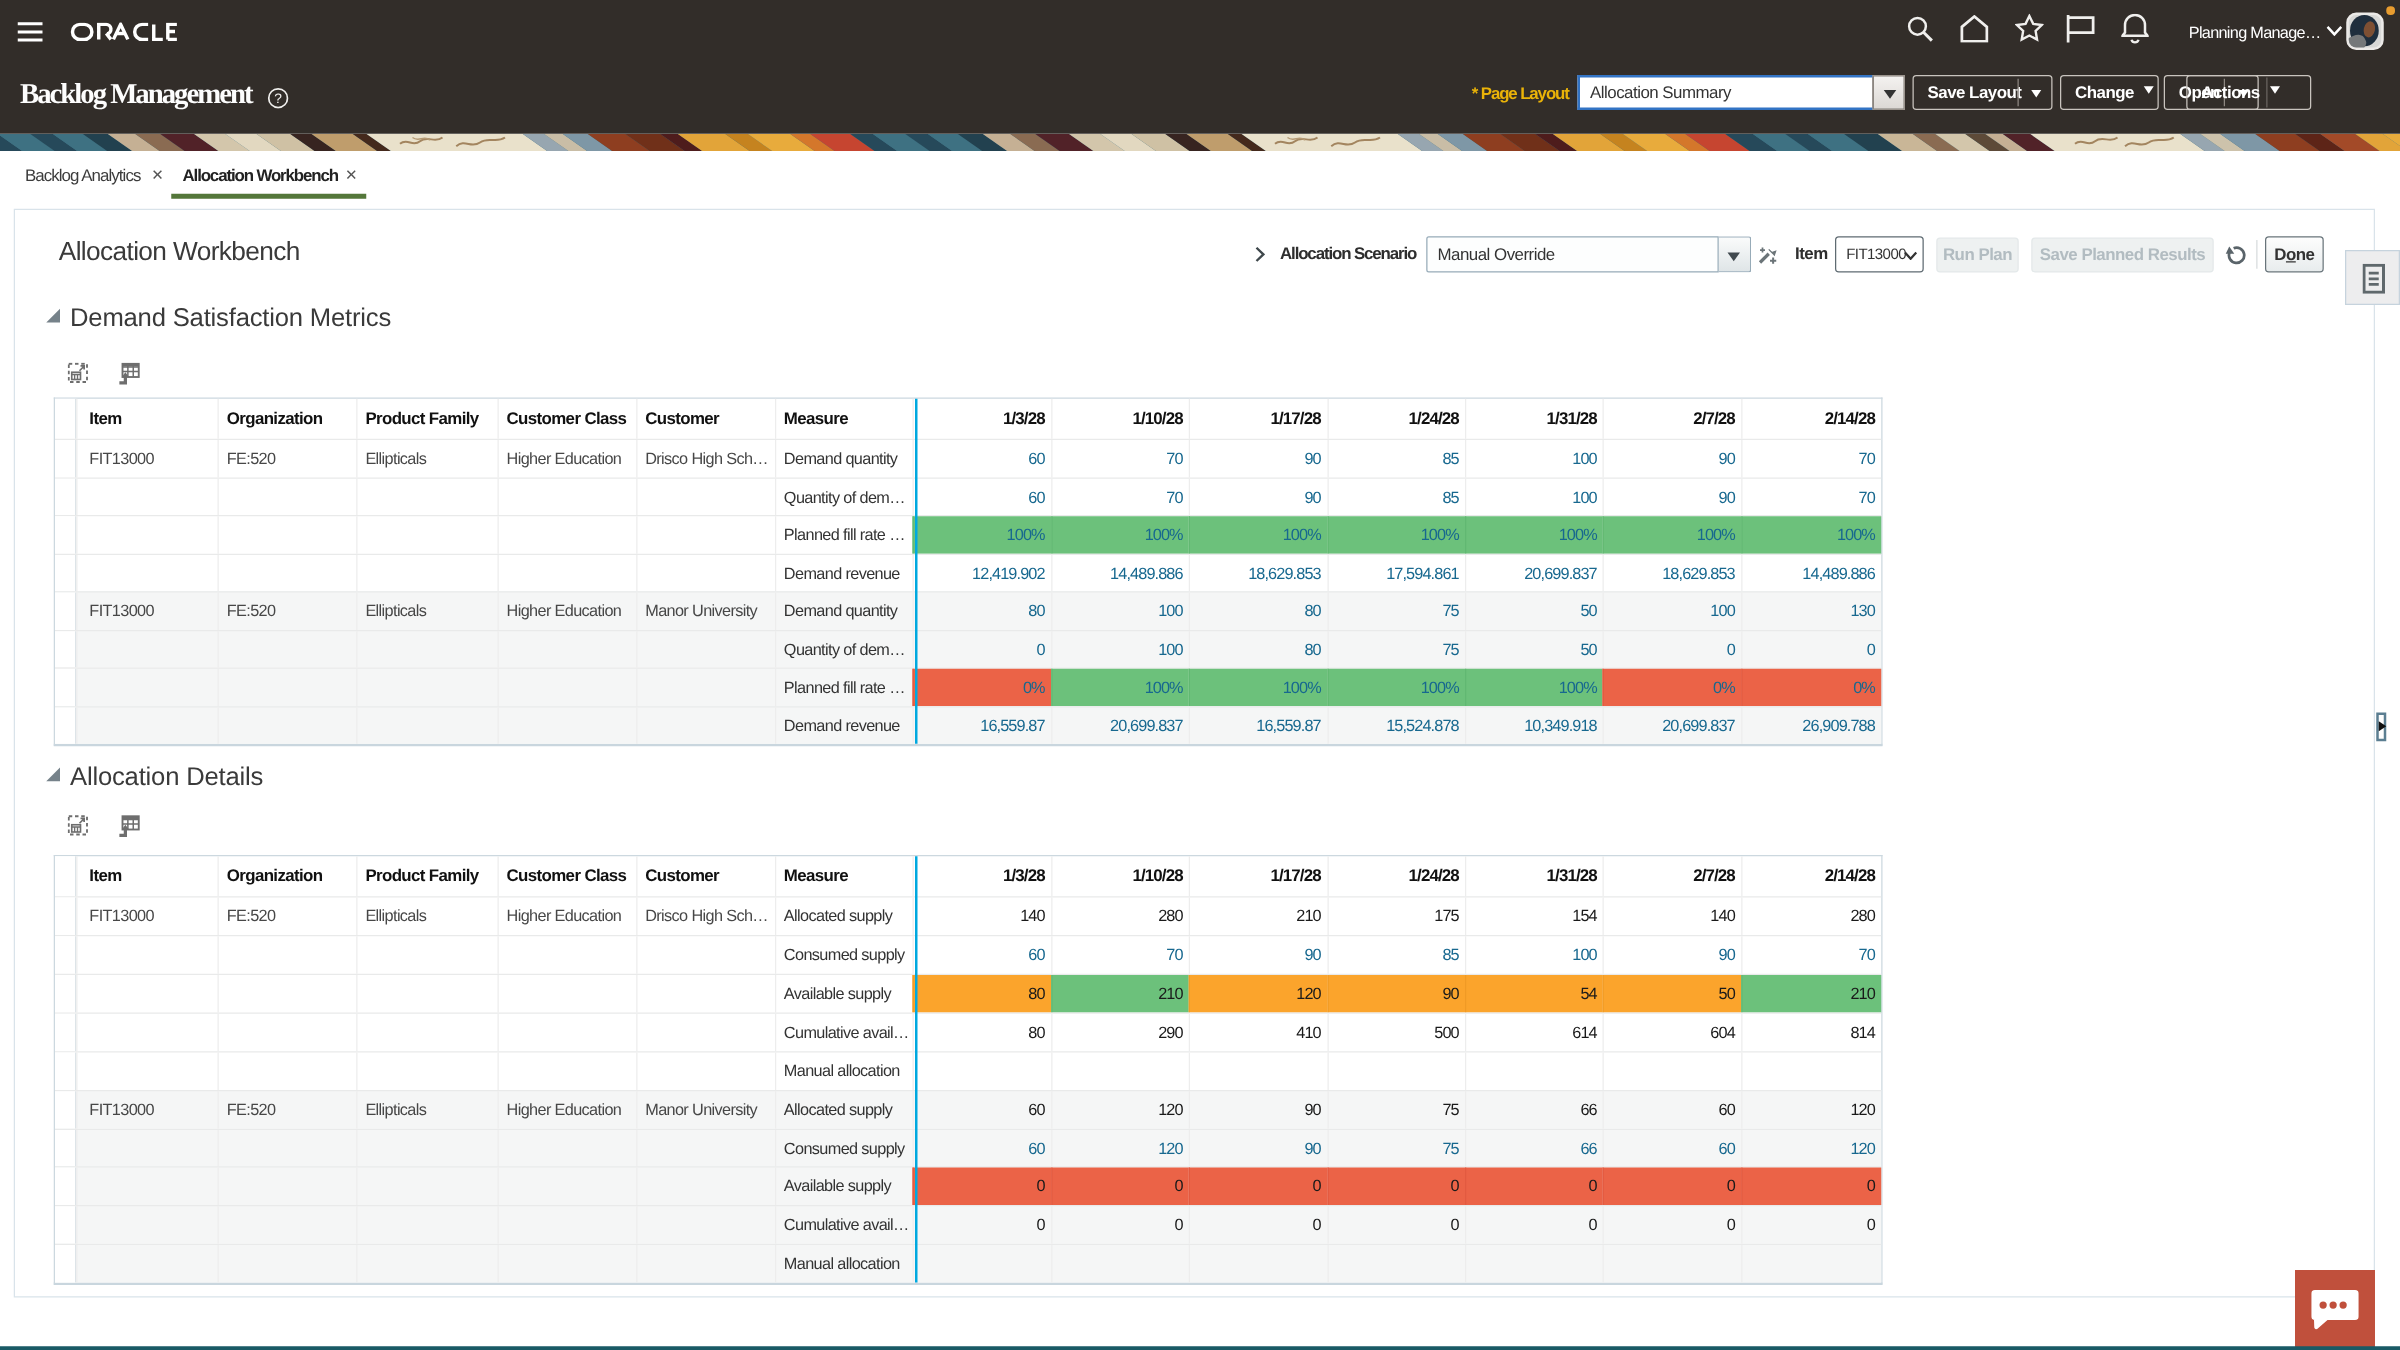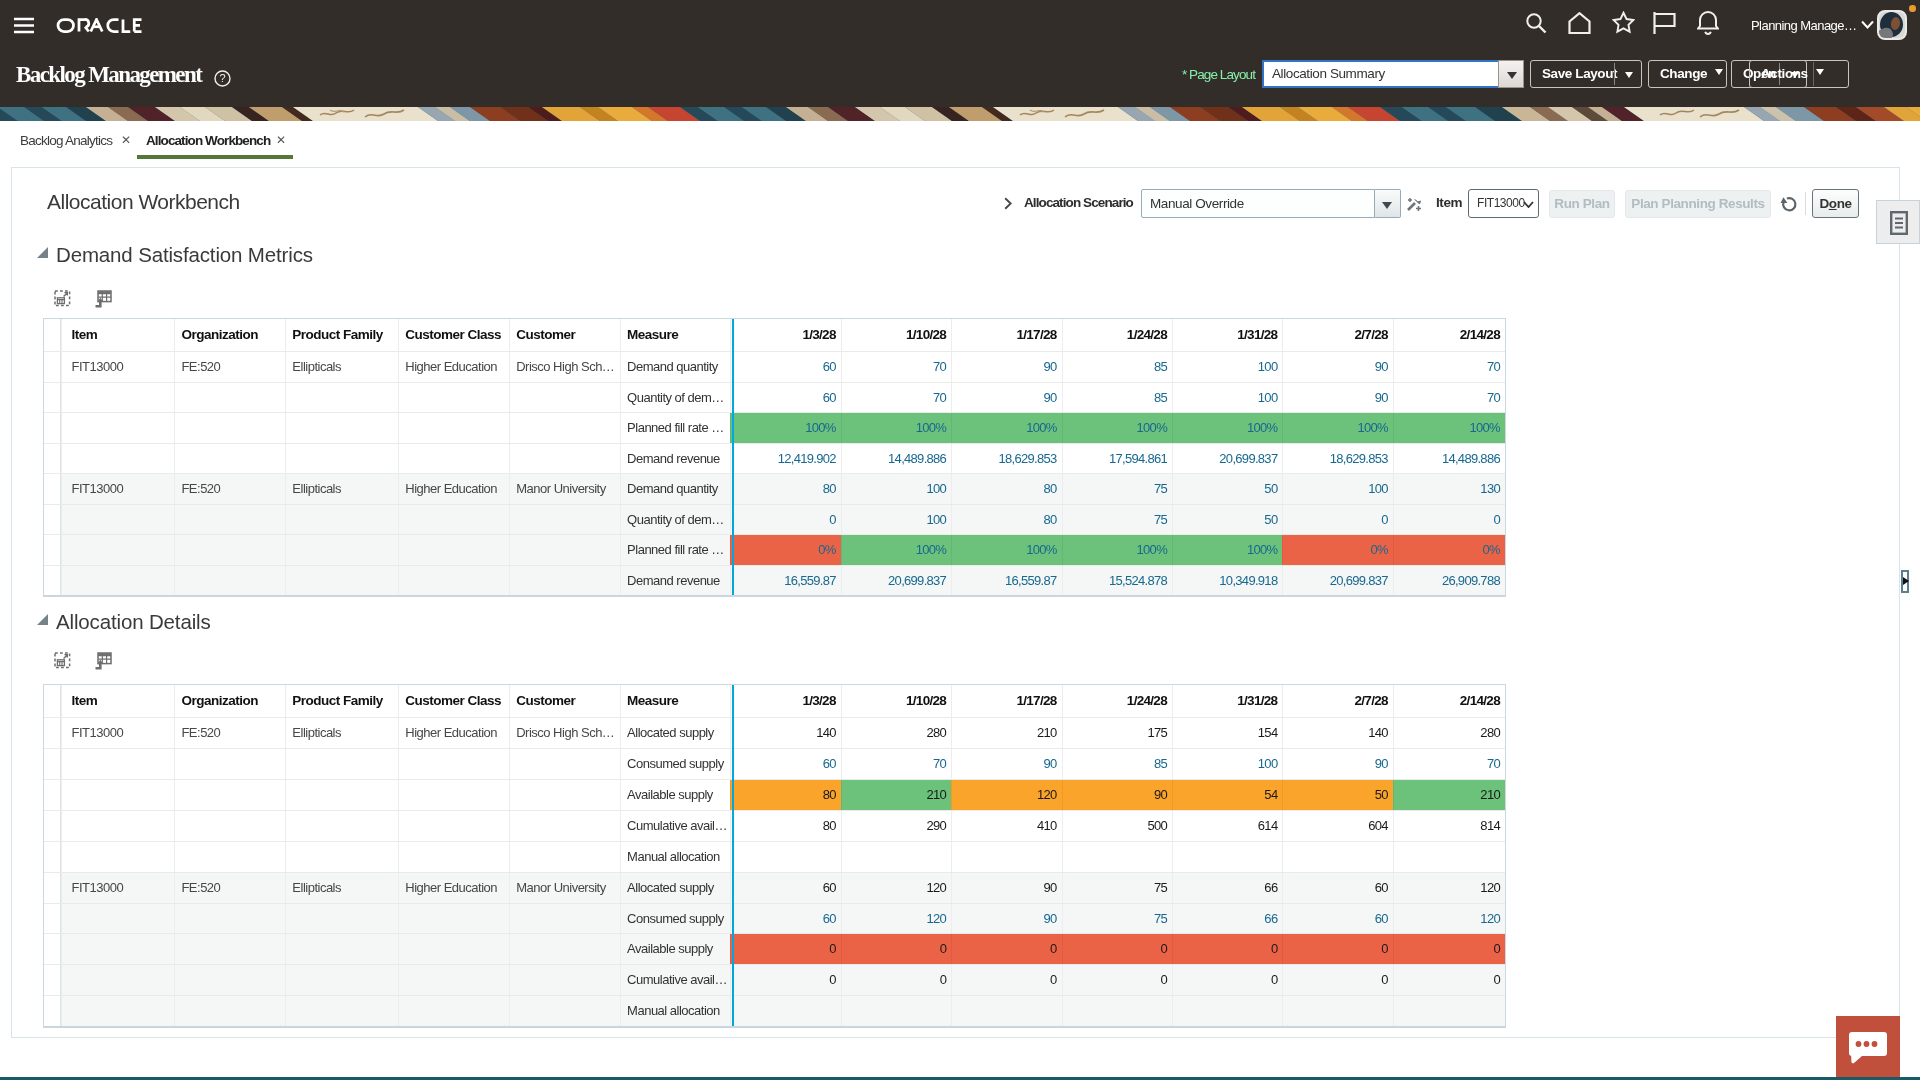--- a/index.html
+++ b/index.html
@@ -5,22 +5,22 @@
   * { margin:0; padding:0; box-sizing:border-box; }
   html,body { width:1920px; height:1080px; overflow:hidden; background:#fff;
     font-family:"Liberation Sans", sans-serif; }
   .abs { position:absolute; }
   
   #header { position:absolute; left:0; top:0; width:1920px; height:107px; background:#322d29; }
   #pmtext { position:absolute; left:1751px; top:18px; width:110px; color:#fff; font-weight:normal;
     font-size:13px; letter-spacing:-0.55px; white-space:nowrap; }
   #bmtitle { position:absolute; left:16px; top:62px; color:#fdfdfd;
     font-family:"Liberation Serif", serif; font-weight:bold; font-size:23px; letter-spacing:-1.6px; }
-  #pl-label { position:absolute; left:1160px; top:67px; width:95px; text-align:right; color:#86efac;
-    font-weight:normal; font-size:13.5px; letter-spacing:-0.9px; white-space:nowrap; }
+  #pl-label { position:absolute; left:1160px; top:67px; width:95px; text-align:right; color:#eab308;
+    font-weight:bold; font-size:13.5px; letter-spacing:-0.9px; white-space:nowrap; }
   #pl-input { position:absolute; left:1262px; top:60px; width:236px; height:28px; background:#fff;
     border:2px solid #3273c4; border-right:none; color:#333; font-size:13.5px; letter-spacing:-0.4px;
     line-height:24px; padding-left:8px; }
   #pl-dd { position:absolute; left:1498px; top:60px; width:26px; height:28px;
     background:linear-gradient(#f4f2f0,#dcd8d4); border:1px solid #9b948d; }
   #pl-dd:after { content:""; position:absolute; left:8px; top:11px; border:5px solid transparent;
     border-top:7px solid #333; }
   .hbtn { position:absolute; top:60px; height:28px; border:1px solid #c9c4be; border-radius:3px;
     color:#fff; font-weight:bold; font-size:13.5px; letter-spacing:-0.4px; line-height:26px;
     text-align:left; padding-left:11px; }
@@ -274,21 +274,21 @@
     <path d="M5 3v4M3 5h4" stroke-width="1.4" fill="none"></path>
   </g>
 </svg>
 <div class="tlabel" style="left:1436px;">Item</div>
 <div id="itemsel">FIT13000
   <svg class="abs" style="right:4px; top:11px;" width="11" height="7" viewBox="0 0 11 7">
     <path d="M1 1l4.5 5L10 1" fill="none" stroke="#333" stroke-width="1.8"></path>
   </svg>
 </div>
 <div class="dbtn" style="left:1549px; width:66px;text-align:center;">Run Plan</div>
-<div class="dbtn" style="left:1625px; width:146px;">Plan Planning Results</div>
+<div class="dbtn" style="left:1625px; width:146px;">Save Planned Results</div>
 <svg class="abs" style="left:1780px; top:195px;" width="18" height="18" viewBox="0 0 18 18">
   <path d="M3.6 7.0 A6.1 6.1 0 1 0 6.9 3.6" fill="none" stroke="#5a646a" stroke-width="2.2"></path>
   <path d="M3.4 2.2 L0.6 8.0 L7.4 8.0 Z" fill="#5a646a"></path>
 </svg>
 <div class="abs" style="left:1805px; top:192px; width:1px; height:23px; background:#d8dcdd;"></div>
 <div id="done">D<u>o</u>ne</div>
 <div id="sidetoggle">
   <svg class="abs" style="left:13px; top:10px;" width="18" height="24" viewBox="0 0 18 24">
     <rect x="1.2" y="1.2" width="15.6" height="21.6" fill="none" stroke="#5f686c" stroke-width="2.4"></rect>
     <path d="M5 7.5h8M5 12h8M5 16.5h8" stroke="#5f686c" stroke-width="2.2"></path>

